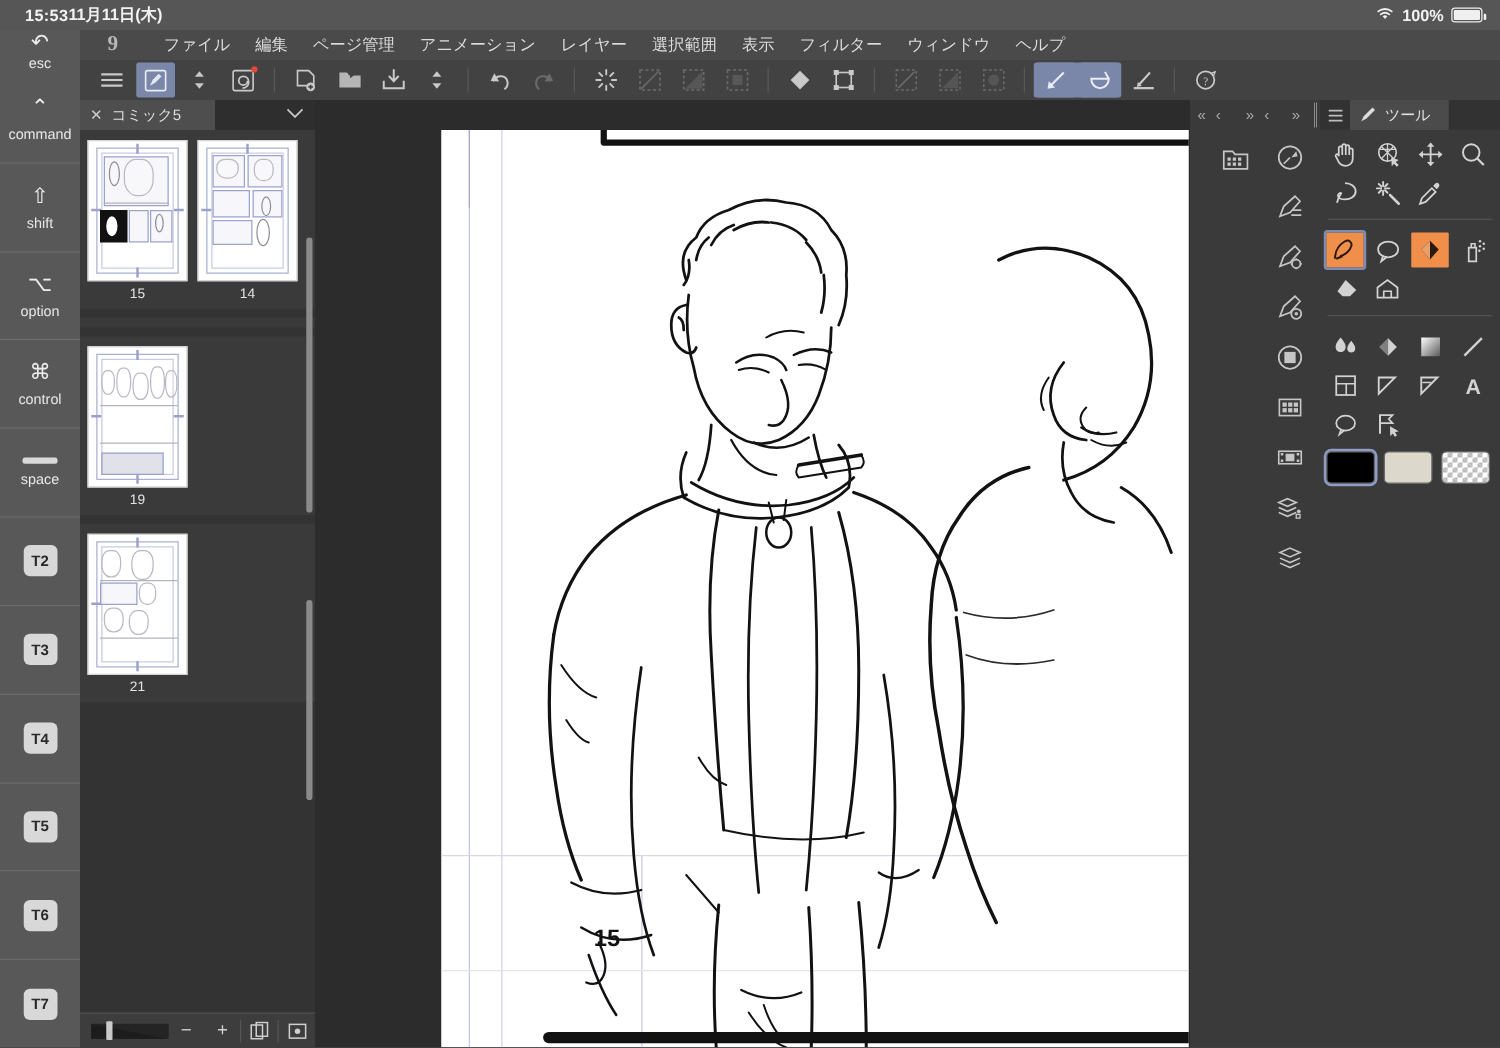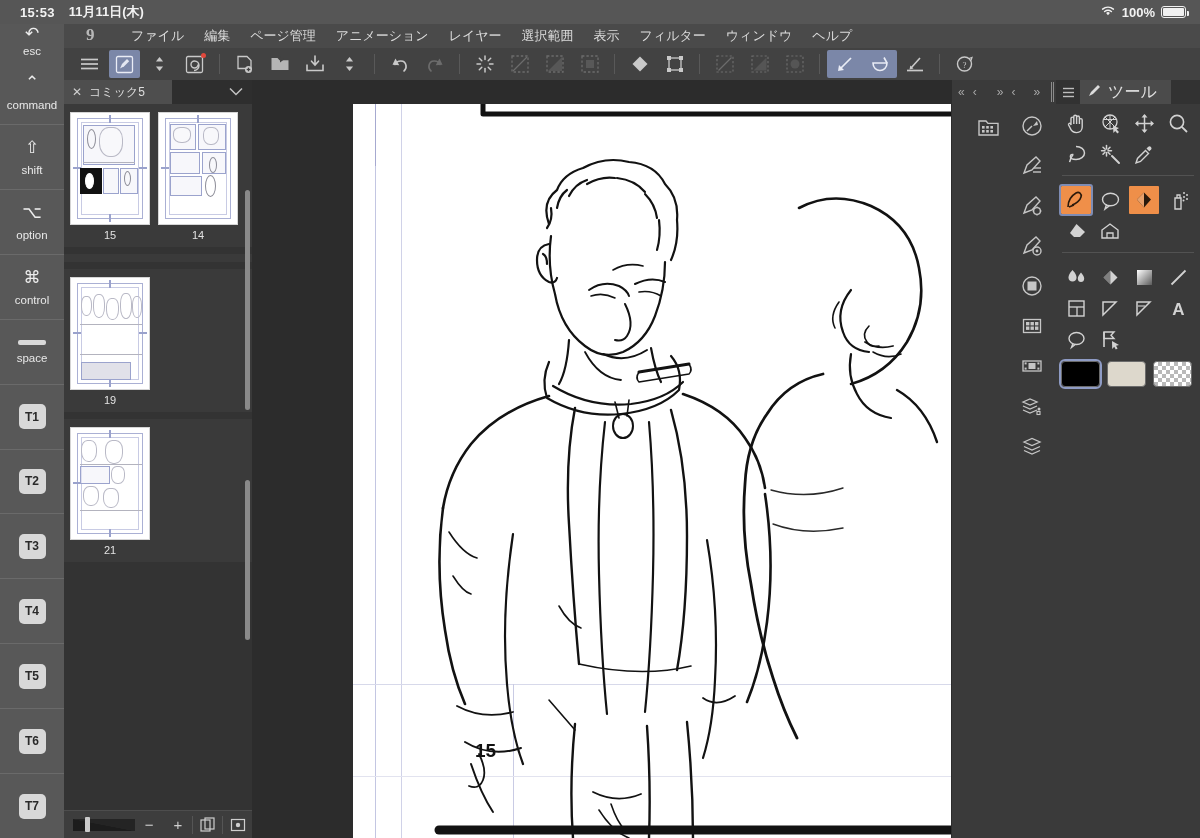--- a/index.html
+++ b/index.html
@@ -12,21 +12,21 @@
   }
   #app { position: relative; width: 1200px; height: 838px; }
 
   
   .statusbar {
     position: absolute; top: 0; left: 0; width: 1200px; height: 24px;
     background: #565656; color: #f2f2f2; font-size: 13px; font-weight: bold;
     display: flex; align-items: center;
   }
   .sb-time { margin-left: 20px; letter-spacing: .3px; }
-  .sb-date { margin-left: 14px; font-weight: bold; }
+  .sb-date { font-weight: bold; }
   .sb-right { margin-left: auto; margin-right: 14px; display: flex; align-items: center; gap: 6px; }
   .sb-right .pct { font-size: 13px; }
   .batt {
     width: 25px; height: 12px; border: 1.5px solid #f0f0f0; border-radius: 3px;
     position: relative; display: inline-block;
   }
   .batt::after {
     content: ""; position: absolute; right: -4px; top: 3.5px;
     width: 2px; height: 5px; background: #f0f0f0; border-radius: 0 1px 1px 0;
   }
@@ -159,21 +159,21 @@
   .ri-vgrip { position: absolute; right: 1px; top: 2px; width: 4px; height: 20px;
     background: repeating-linear-gradient(to right, #8c8c8c 0 1px, transparent 1px 2px); }
 
   
   .toolpal {
     position: absolute; left: 1056px; top: 80px; width: 144px; height: 758px; background: #3a3a3a;
   }
   .tp-tabrow { height: 24px; background: #323232; display: flex; align-items: center; }
   .tp-ham { width: 24px; height: 24px; display: flex; align-items: center; justify-content: center; color: #bdbdbd; font-size: 13px; }
   .tp-tab {
-    height: 24px; background: #4b4b4b; color: #e0e0e0; font-size: 16px;
+    height: 24px; background: #4b4b4b; color: #e0e0e0; font-size: 12px;
     display: flex; align-items: center; gap: 6px; padding: 0 14px 0 8px;
   }
   .tp-grid { display: flex; flex-wrap: wrap; padding: 4px 2px 0 3px; }
   .tcell { width: 34px; height: 31px; display: flex; align-items: center; justify-content: center; color: #d2d2d2; }
   .tcell.orange { background: #ef8f49; color: #3b2a1c; border-radius: 1px; width: 30px; height: 28px; margin: 1px 2px; }
   .tcell.orange.sel { outline: 2px solid #7e8cb4; }
   .tp-div { height: 1px; background: #525252; margin: 5px 6px; }
   .swatches { display: flex; padding: 6px 5px; gap: 7px; align-items: center; }
   .sw { width: 39px; height: 26px; border-radius: 4px; border: 1px solid #6b6b6b; }
   .sw.sel { outline: 2px solid #8e9bc4; outline-offset: 0px; }
@@ -226,23 +226,20 @@
       <div>option</div>
     </div>
     <div class="railkey">
       <div class="glyph">⌘</div>
       <div>control</div>
     </div>
     <div class="railkey">
       <div class="spacebar"></div>
       <div>space</div>
     </div>
-    <div class="railkey">
-        <div class="tkey">T1</div>
-      </div>
     <div class="railkey">
         <div class="tkey">T2</div>
       </div>
     <div class="railkey">
         <div class="tkey">T3</div>
       </div>
     <div class="railkey">
         <div class="tkey">T4</div>
       </div>
     <div class="railkey">

